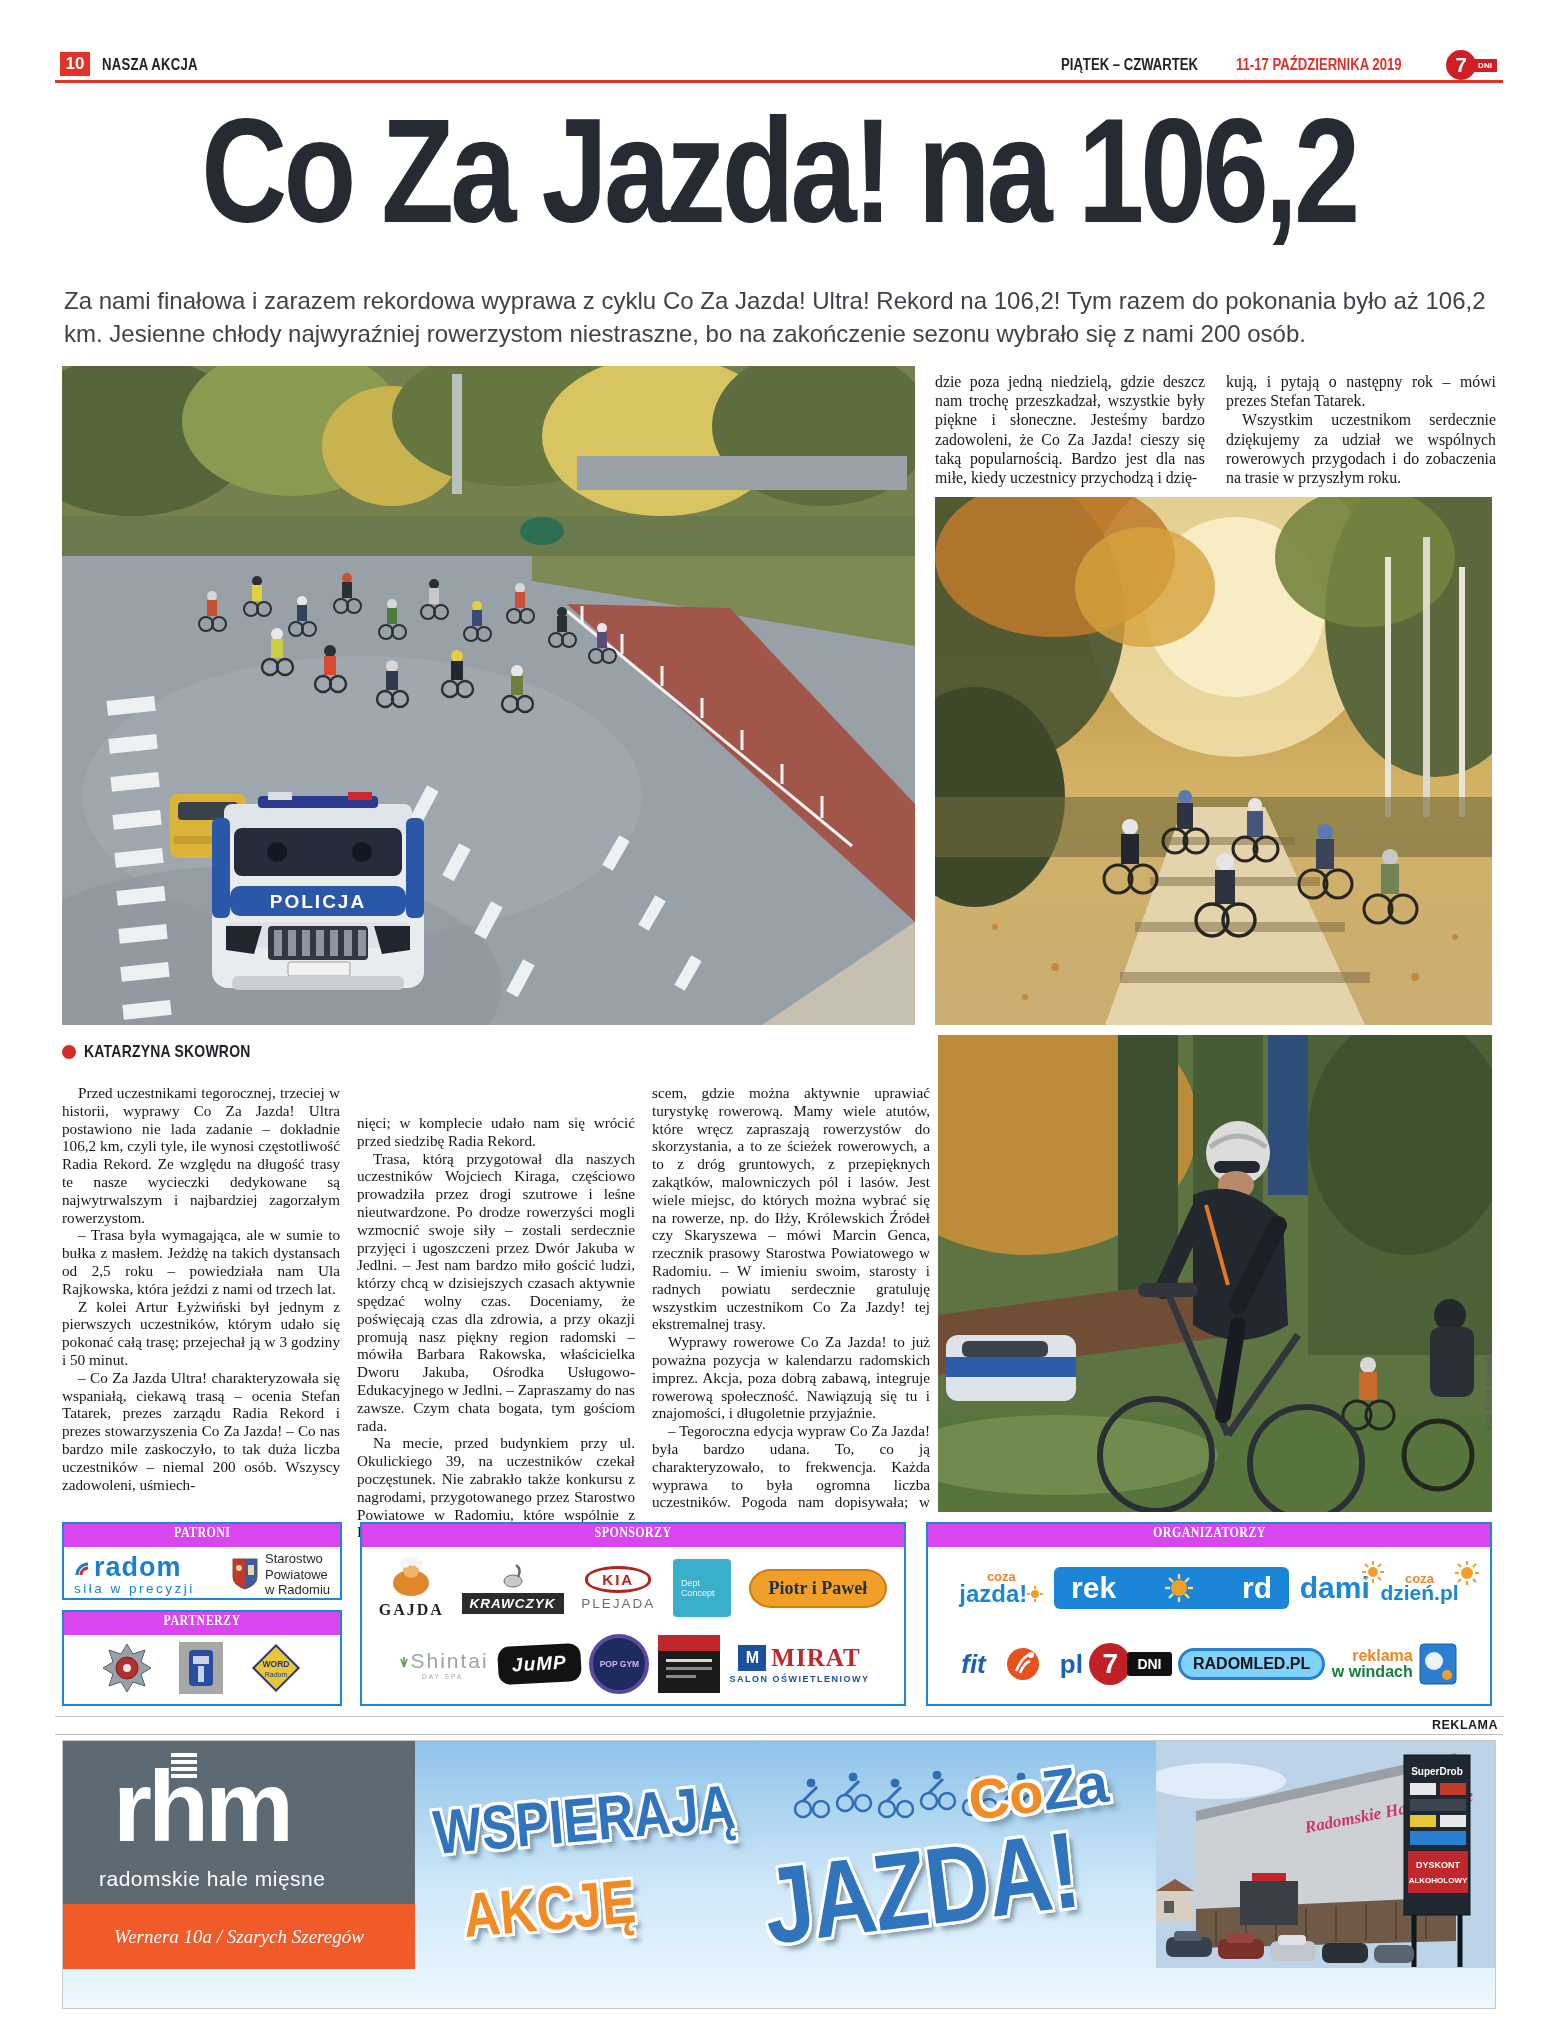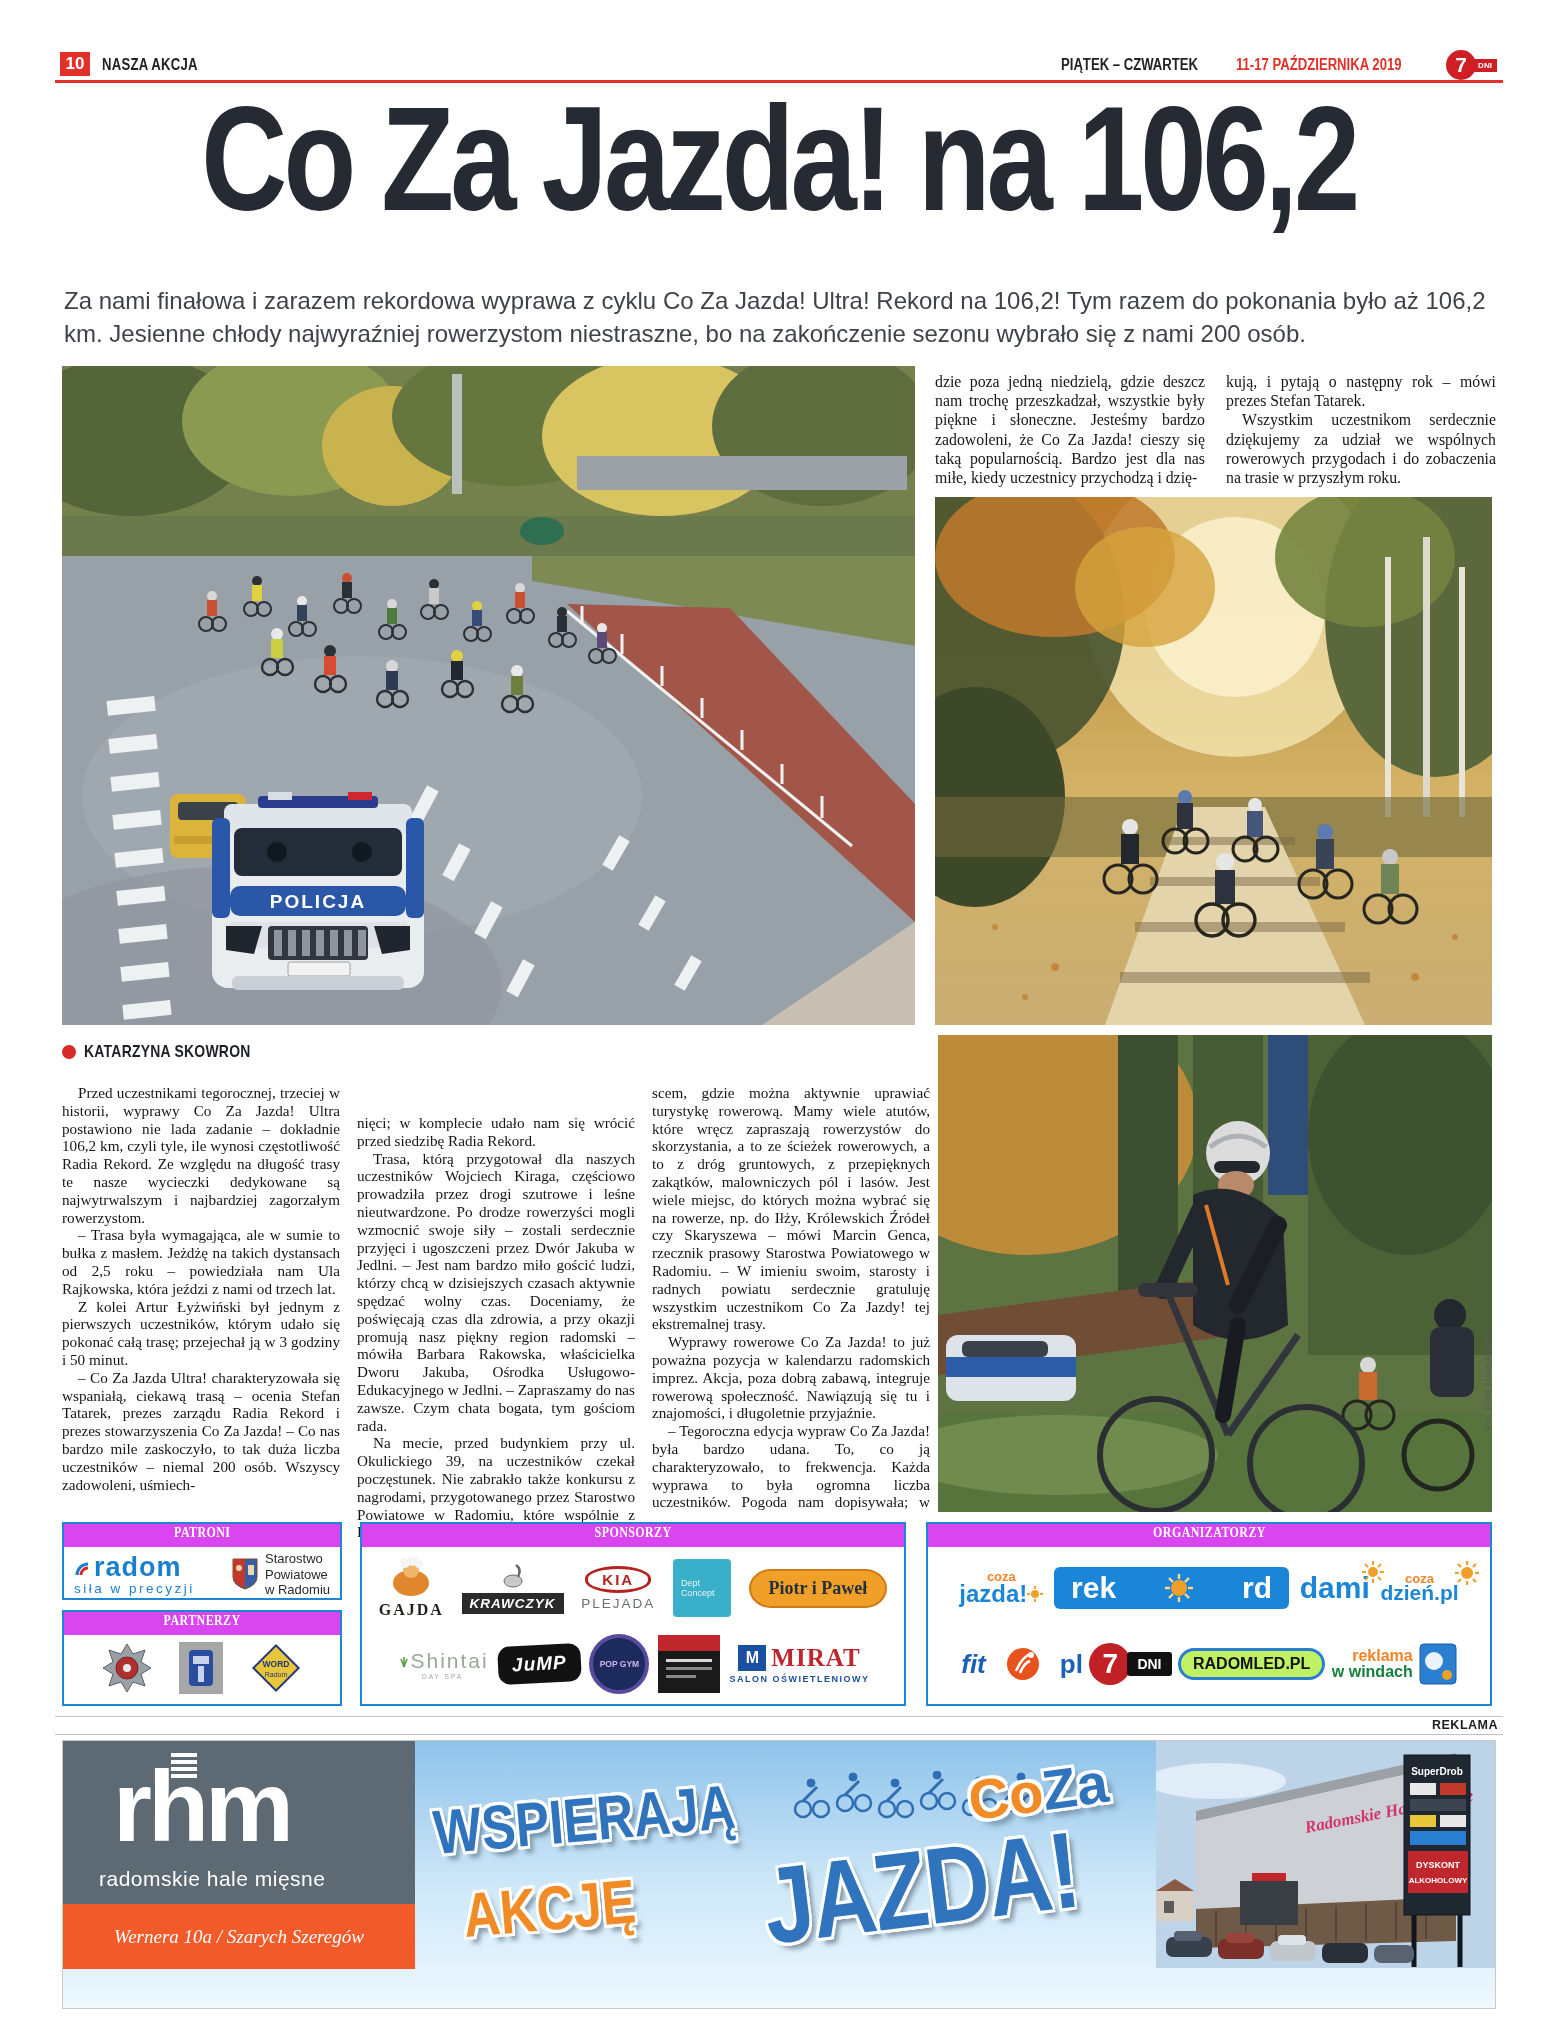--- a/index.html
+++ b/index.html
@@ -40,21 +40,21 @@
     <span class="cond" style="color:#e23128;margin-left:4px;">11-17 PAŹDZIERNIKA 2019</span>
   </div>
   <div class="abs" style="right:60px;top:50px;width:52px;height:30px;">
     <div class="abs" style="left:0;top:0;width:30px;height:30px;border-radius:50%;background:#cf1f24;color:#fff;
          display:flex;align-items:center;justify-content:center;font-weight:bold;font-size:21px;">7</div>
     <div class="abs" style="left:27px;top:9px;width:24px;height:13px;background:#cf1f24;color:#fff;font-size:8px;
          font-weight:bold;display:flex;align-items:center;justify-content:center;">DNI</div>
   </div>
   <div class="abs" style="left:55px;top:80px;width:1448px;height:3px;background:#e23128;"></div>
 
-  <div class="abs" style="left:0;top:84px;width:1558px;text-align:center;">
+  <div class="abs" style="left:0;top:96px;width:1558px;text-align:center;">
     <span class="condc" style="font-size:149px;letter-spacing:-5px;color:#262b33;line-height:1.0;">Co Za Jazda! na 106,2</span>
   </div>
 
   <div class="abs" style="left:64px;top:284px;width:1434px;font-size:24px;line-height:33px;color:#3e4349;">Za nami finałowa i zarazem rekordowa wyprawa z cyklu Co Za Jazda! Ultra! Rekord na 106,2! Tym razem do pokonania było aż 106,2 km. Jesienne chłody najwyraźniej rowerzystom niestraszne, bo na zakończenie sezonu wybrało się z nami 200 osób.</div>
 
   <svg class="abs" style="left:62px;top:366px;" width="853" height="659" viewBox="0 0 853 659">
     <rect width="853" height="659" fill="#99a1a8"></rect>
 
     <rect y="0" width="853" height="185" fill="#74814d"></rect>
     <ellipse cx="70" cy="70" rx="120" ry="80" fill="#55653a"></ellipse>
@@ -595,21 +595,21 @@
           <circle cx="25" cy="8" r="3" fill="#fff"></circle>
         </svg>
         <span style="color:#1b5fb8;font-weight:bold;font-size:26px;">pl</span>
       </div>
       <div style="display:flex;align-items:center;">
         <span style="width:42px;height:42px;border-radius:50%;background:#c02026;color:#fff;font-weight:bold;
               font-size:28px;display:inline-flex;align-items:center;justify-content:center;">7</span>
         <span style="background:#111;color:#fff;font-weight:bold;font-size:14px;padding:4px 10px;border-radius:3px;
               margin-left:-4px;">DNI</span>
       </div>
-      <div style="border:3px solid #2a7fd0;border-radius:16px;padding:4px 12px;background:#bef264;">
+      <div style="border:3px solid #2a7fd0;border-radius:16px;padding:4px 12px;background:#7dd3fc;">
         <span style="color:#111;font-weight:bold;font-size:16px;">RADOMLED.PL</span>
       </div>
       <div style="display:flex;align-items:center;gap:6px;">
         <div style="line-height:1;text-align:right;">
           <div style="color:#f08426;font-weight:bold;font-size:16px;">reklama</div>
           <div style="color:#15803d;font-weight:bold;font-size:16px;">w windach</div>
         </div>
         <svg width="38" height="42" viewBox="0 0 38 42">
           <rect x="1" y="1" width="36" height="40" rx="4" fill="#2a7fd0" stroke="#1b5fa8"></rect>
           <circle cx="15" cy="18" r="9" fill="#eaf2fa"></circle>

